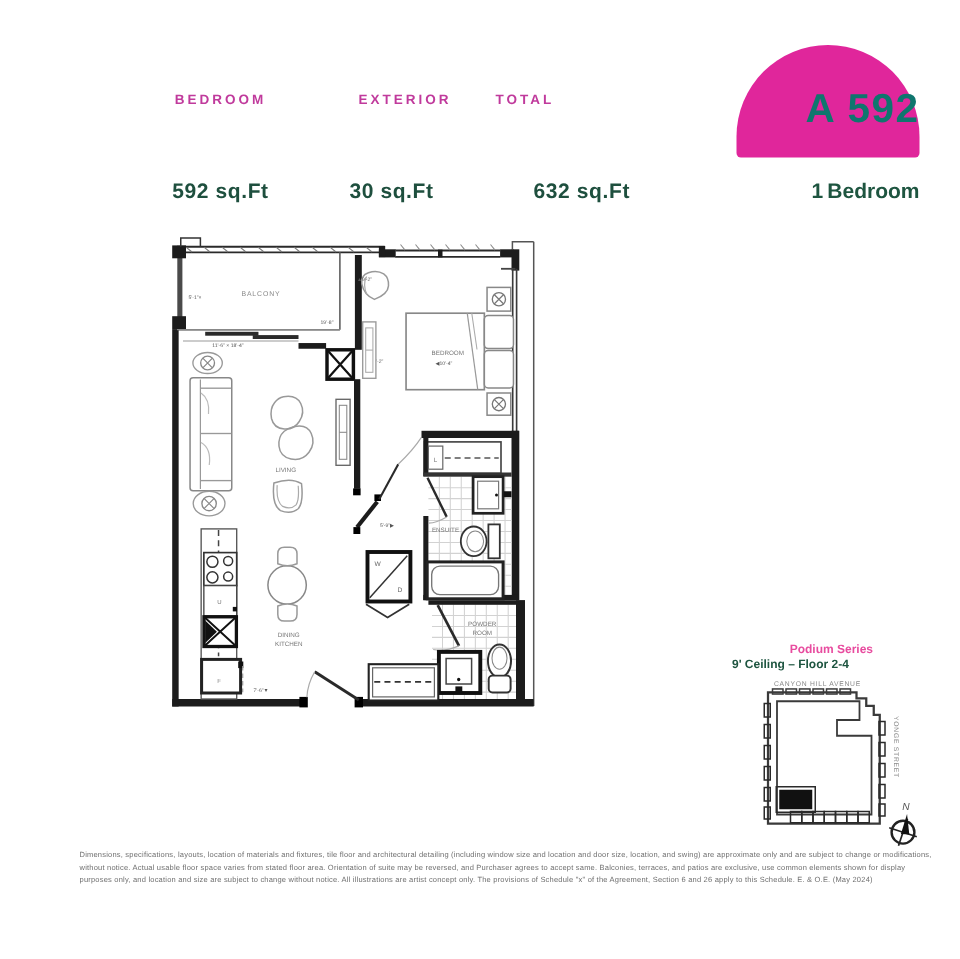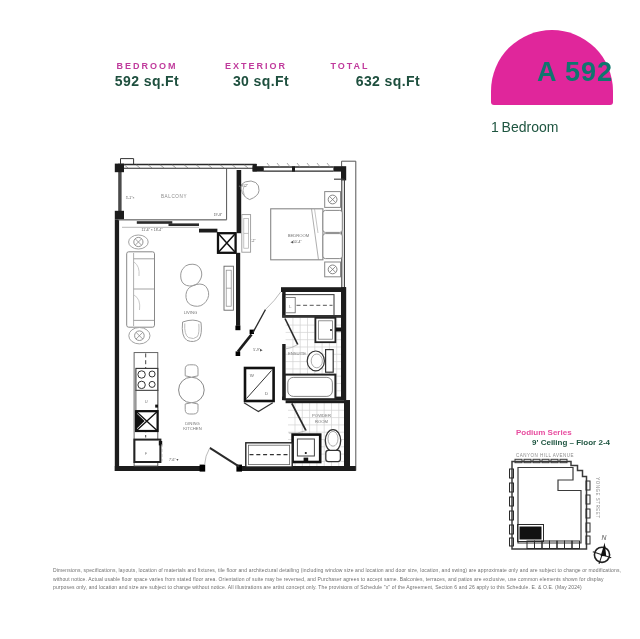--- a/index.html
+++ b/index.html
@@ -1,45 +1,45 @@
 <!DOCTYPE html>
 <html><head>
 <meta charset="utf-8">
 <style>
   html,body{margin:0;padding:0;background:#ffffff;}
   body{width:640px;height:639px;position:relative;overflow:hidden;
        font-family:"Liberation Sans", sans-serif;}
   .abs{position:absolute;}
   .hdr{color:#c03a9c;font-weight:bold;font-size:9px;letter-spacing:2px;text-align:center;}
-  .val{color:#1e4f3e;font-weight:bold;font-size:14px;letter-spacing:0.4px;text-align:center;}
+  .val{color:#1e4f3e;font-weight:bold;font-size:14px;letter-spacing:0.4px;text-align:center;margin-top:46px;}
 </style>
 </head>
 <body>
 
 <div class="abs hdr" style="left:97px;top:61px;width:100px;">BEDROOM</div>
 
 <div class="abs val" style="left:97px;top:73px;width:100px;">592 sq.Ft</div>
 
-<div class="abs hdr" style="left:206px;top:61px;width:100px;">EXTERIOR</div>
+<div class="abs hdr" style="left:220px;top:61px;width:100px;">EXTERIOR</div>
 
 <div class="abs val" style="left:211px;top:73px;width:100px;">30 sq.Ft</div>
 
 <div class="abs hdr" style="left:300px;top:61px;width:100px;">TOTAL</div>
 
 <div class="abs val" style="left:320px;top:73px;width:100px;text-align:right;">632 sq.Ft</div>
 
 <div class="abs" style="left:491px;top:30px;width:122px;height:75px;background:#e0269b;border-radius:61px 61px 3px 3px;"></div>
 
 <div class="abs" style="left:491px;top:57px;width:122px;text-align:right;color:#0f766e;font-size:27px;font-weight:bold;letter-spacing:1px;">A 592</div>
 
-<div class="abs" style="left:491px;top:119px;width:122px;text-align:left;color:#1e5540;font-size:14px;font-weight:normal;">1 Bedroom</div>
-
-<div class="abs" style="left:516px;top:428px;width:122px;text-align:left;color:#e84c9f;font-size:8px;font-weight:bold;">Podium Series</div>
-
-<div class="abs" style="left:488px;top:438px;width:122px;text-align:right;color:#1e5540;font-size:8px;font-weight:bold;">9' Ceiling – Floor 2-4</div>
+<div class="abs" style="left:491px;top:119px;width:122px;text-align:right;color:#1e5540;font-size:14px;font-weight:bold;">1 Bedroom</div>
+
+<div class="abs" style="left:460px;top:428px;width:122px;text-align:right;color:#e84c9f;font-size:8px;font-weight:bold;">Podium Series</div>
+
+<div class="abs" style="left:488px;top:438px;width:122px;text-align:left;color:#1e5540;font-size:8px;font-weight:bold;">9' Ceiling – Floor 2-4</div>
 
 <svg class="abs" style="left:0;top:0;" width="640" height="639" viewBox="0 0 640 639">
 <g id="plan" fill="none" stroke-linecap="butt">
 
 <g>
 <rect x="118" y="168" width="108.5" height="52" fill="#ffffff" stroke="none"></rect>
 <line x1="118" y1="164.5" x2="256.5" y2="164.5" stroke="#2a2a2a" stroke-width="1.3"></line>
 <line x1="118" y1="168.2" x2="256.5" y2="168.2" stroke="#2a2a2a" stroke-width="1.1"></line>
 <line x1="226.6" y1="168" x2="226.6" y2="219.8" stroke="#555" stroke-width="1"></line>
 <line x1="118" y1="219.8" x2="226.6" y2="219.8" stroke="#555" stroke-width="1"></line>

